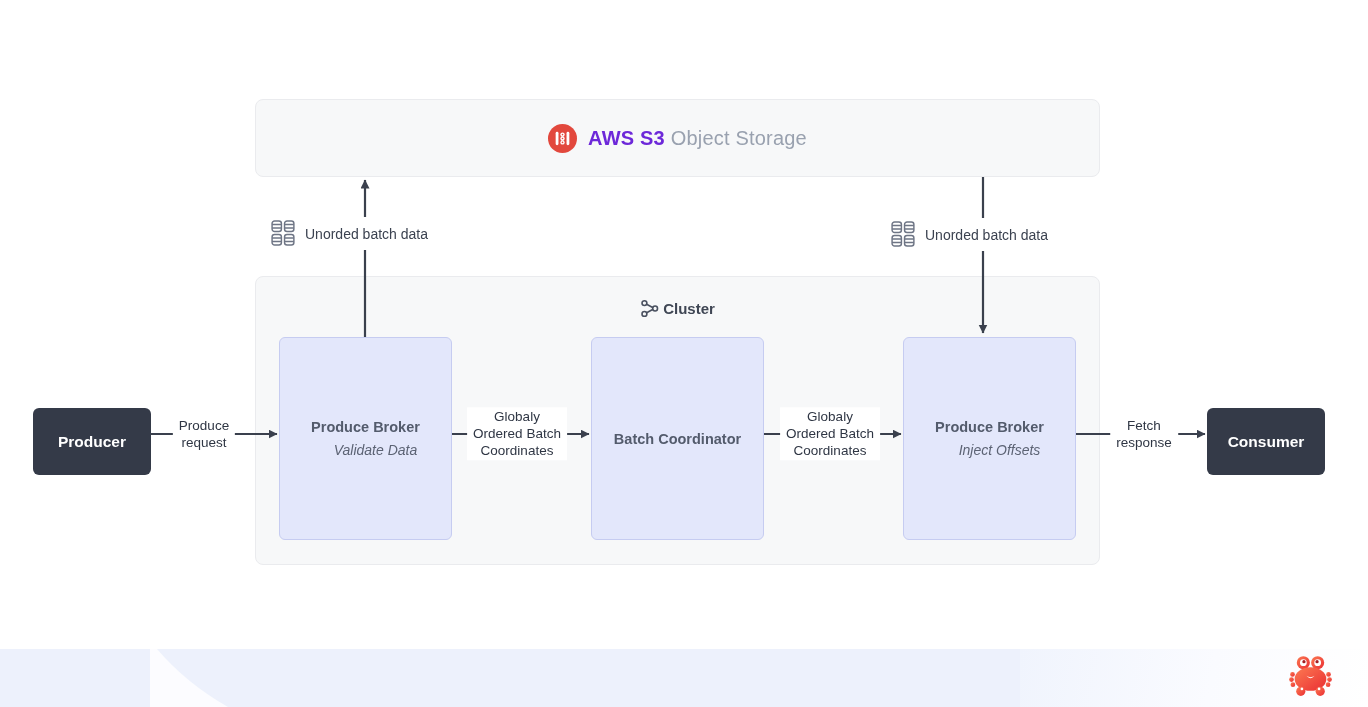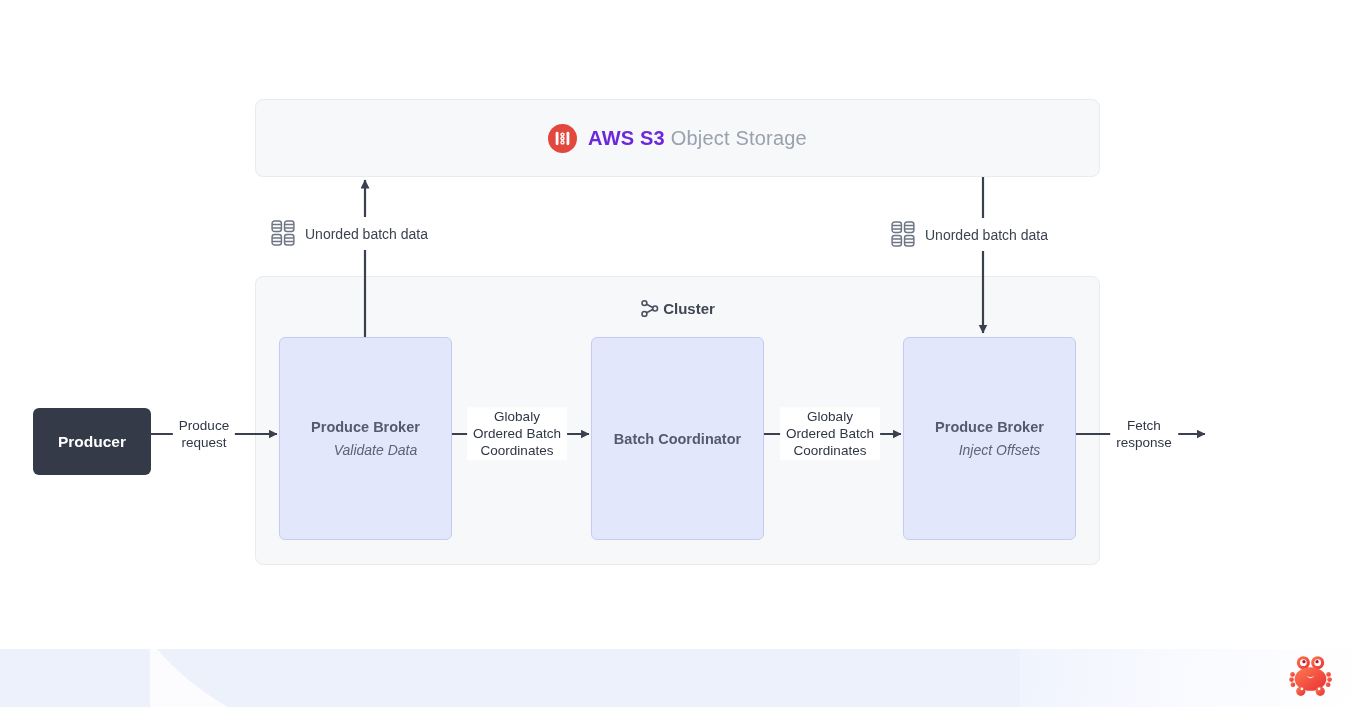--- a/index.html
+++ b/index.html
@@ -86,20 +86,21 @@
   </div>
   <div class="node-blue" style="left:591px">
     <div class="node-title">Batch Coordinator</div>
   </div>
   <div class="node-blue" style="left:903px">
     <div class="node-title">Produce Broker</div>
     <div class="node-subtitle">Inject Offsets</div>
   </div>
 
   <div class="node-dark" style="left:33px">Producer</div>
+  <div class="node-dark" style="left:1207px">Consumer</div>
 
   <svg class="arrows" width="1368" height="707">
     <defs>
       <marker id="ah" markerUnits="userSpaceOnUse" markerWidth="11" markerHeight="11" refX="8.5" refY="4.5" orient="auto">
         <path d="M0,0 L9,4.5 L0,9 Z" fill="#3a404d"></path>
       </marker>
     </defs>
     <g stroke="#3a404d" stroke-width="2.2">
       <line x1="150" y1="434" x2="277" y2="434" marker-end="url(#ah)"></line>
       <line x1="452" y1="434" x2="589" y2="434" marker-end="url(#ah)"></line>

